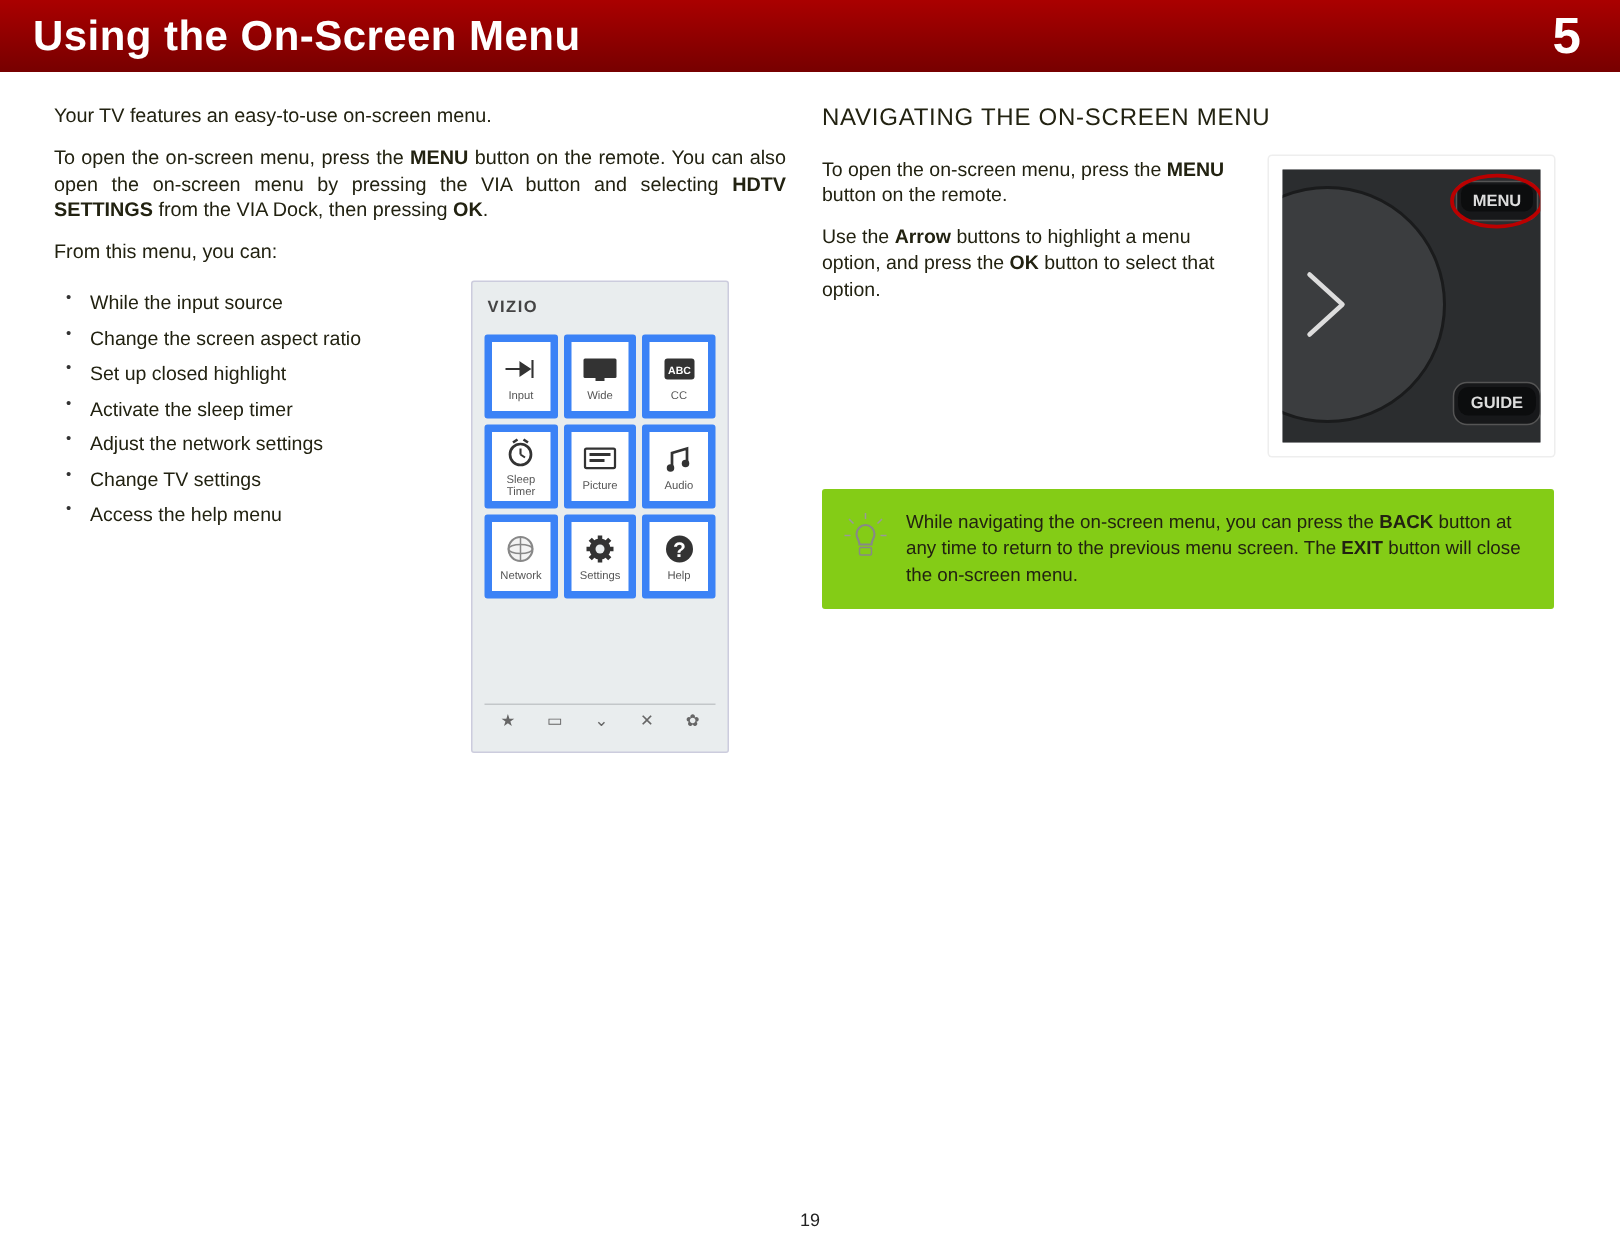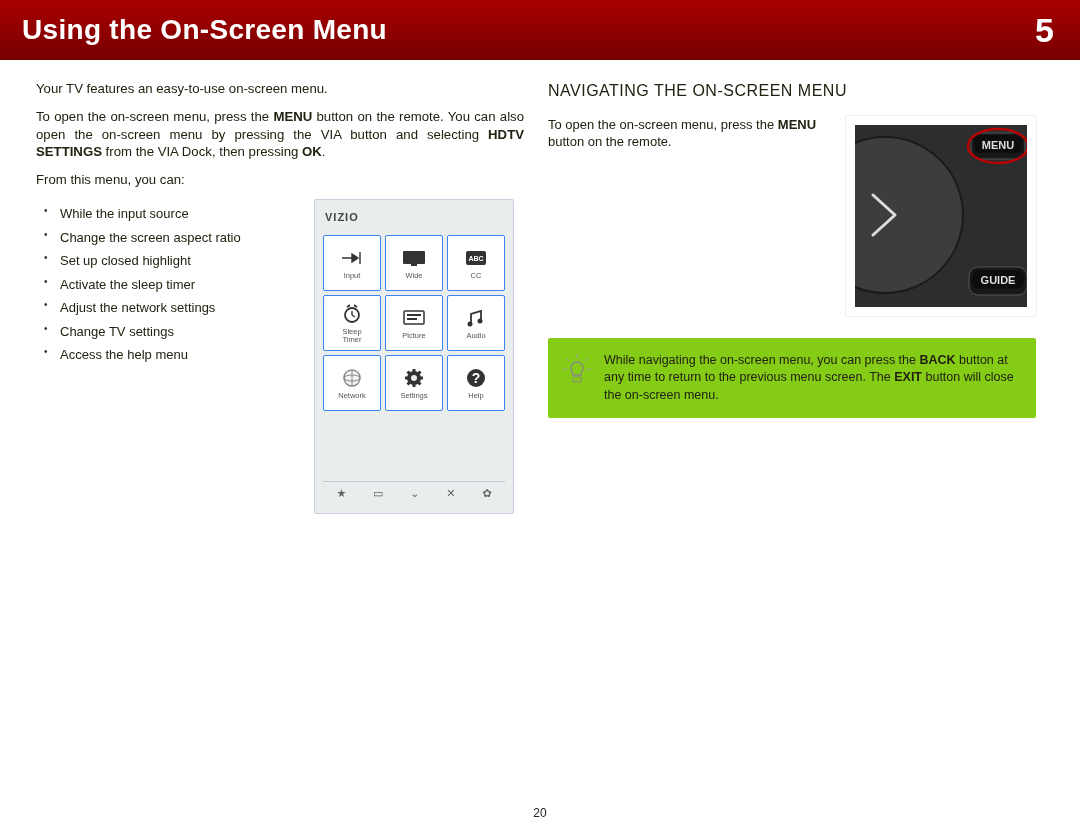--- a/index.html
+++ b/index.html
@@ -1,33 +1,33 @@
 <!DOCTYPE html>
 <html><head>
 <meta charset="utf-8">
 <style>
   * { margin:0; padding:0; box-sizing:border-box; }
   body { font-family: Arial, Helvetica, sans-serif; background:#fff; width:1080px; height:834px; position:relative; color:#221; }
-  .header { background: linear-gradient(#a00,#700); height:60px; display:flex; align-items:center; justify-content:space-between; padding:0 26px 0 22px; color:#fff; }
+  .header { background: linear-gradient(#a00,#700); height:48px; display:flex; align-items:center; justify-content:space-between; padding:0 26px 0 22px; color:#fff; }
   .title { font-size:28px; font-weight:bold; letter-spacing:0.3px;}
   .chapnum { font-size:34px; font-weight:bold; }
   .page { display:flex; padding:20px 44px 0 36px; gap:24px; }
   .col { flex:1; font-size:13.2px; line-height:1.35; }
   .col p { margin-bottom:10px; text-align:justify; }
   .col p.intro { margin-bottom:10px; }
   .col p.open { text-align:justify; }
   .bullets { margin-top:6px; width:260px;}
   .bullets li { list-style:none; position:relative; padding-left:24px; margin-bottom:6px; font-size:13px;}
   .bullets li::before { content:"•"; position:absolute; left:8px; top:-1px; font-size:10px; color:#333;}
   .left-wrap { display:flex; gap:18px; align-items:flex-start;}
   
-  .vizio { width:200px; border:1px solid #ccd; background:#e9edee; padding:10px 8px 8px; font-family:Arial; position:relative; border-radius:2px;}
+  .vizio { width:172px; border:1px solid #ccd; background:#e9edee; padding:10px 8px 8px; font-family:Arial; position:relative; border-radius:2px;}
   .vlogo { font-family:Arial; font-size:11px; font-weight:bold; letter-spacing:1px; color:#444; margin:0 2px 10px;}
   .grid { display:grid; grid-template-columns:repeat(3,1fr); gap:4px; }
-  .cell { background:#fff; border:1px solid #3b82f6; height:56px; display:flex; flex-direction:column; align-items:center; justify-content:center; gap:2px; border-radius:2px;}
+  .cell { background:#fff; border:5px solid #3b82f6; height:56px; display:flex; flex-direction:column; align-items:center; justify-content:center; gap:2px; border-radius:2px;}
   .cell .ic { height:24px; display:flex; align-items:center; justify-content:center;}
   .cell .lab { font-size:7.5px; color:#555; text-align:center; line-height:1.1;}
   .bbar { margin-top:70px; height:24px; border-top:1px solid #c3c7c9; display:flex; align-items:center; justify-content:space-around; }
   .bbar span { font-size:11px; color:#666;}
   
   .subhead { font-size:16px; font-weight:normal; letter-spacing:0.5px; margin-bottom:14px;}
   .rtop { display:flex; gap:14px; align-items:flex-start; margin-bottom:22px;}
   .rtop .txt { flex:1; font-size:13px; line-height:1.35;}
   .rtop .txt p { margin-bottom:10px; text-align:left;}
   .remote-img { width:190px; height:200px; border:9px solid #fff; box-shadow:0 0 0 1px #eee; background:#2a2c2e; position:relative; overflow:hidden; border-radius:2px;}
@@ -165,20 +165,21 @@
         </div>
       </div>
     </div>
   </div>
 
   <div class="col">
     <div class="subhead">NAVIGATING THE ON-SCREEN MENU</div>
     <div class="rtop">
       <div class="txt">
         <p><span>To open the on-screen menu, press the </span><b>MENU</b><span> button on the remote.</span></p>
+        <p><span>Use the </span><b>Arrow</b><span> buttons to highlight a menu option, and press the </span><b>OK</b><span> button to select that option.</span></p>
       </div>
       <div class="remote-img">
         <svg width="172" height="182" viewBox="0 0 172 182">
           <rect width="172" height="182" fill="#2b2d2f"></rect>
 
           <circle cx="30" cy="90" r="78" fill="#3b3d3f" stroke="#1a1b1c" stroke-width="2"></circle>
           <path d="M18 70 L40 90 L18 110" stroke="#ddd" stroke-width="3" fill="none" stroke-linecap="round" stroke-linejoin="round"></path>
 
           <g>
             <rect x="116" y="8" width="54" height="26" rx="8" fill="#17181a" stroke="#555"></rect>
@@ -204,13 +205,13 @@
             </g>
           <path d="M11 16a6 6 0 1 1 12 0c0 3-2 4-2 7h-8c0-3-2-4-2-7z" stroke="#888" stroke-width="1.4" fill="none"></path>
           <rect x="13" y="25" width="8" height="5" rx="1" stroke="#888" fill="none"></rect>
         </svg>
       </span>
       <span>While navigating the on-screen menu, you can press the </span><b>BACK</b><span> button at any time to return to the previous menu screen. The </span><b>EXIT</b><span> button will close the on-screen menu.</span>
     </div>
   </div>
 </div>
 
-<div class="pagenum">20</div>
+<div class="pagenum">19</div>
 
 </body></html>

